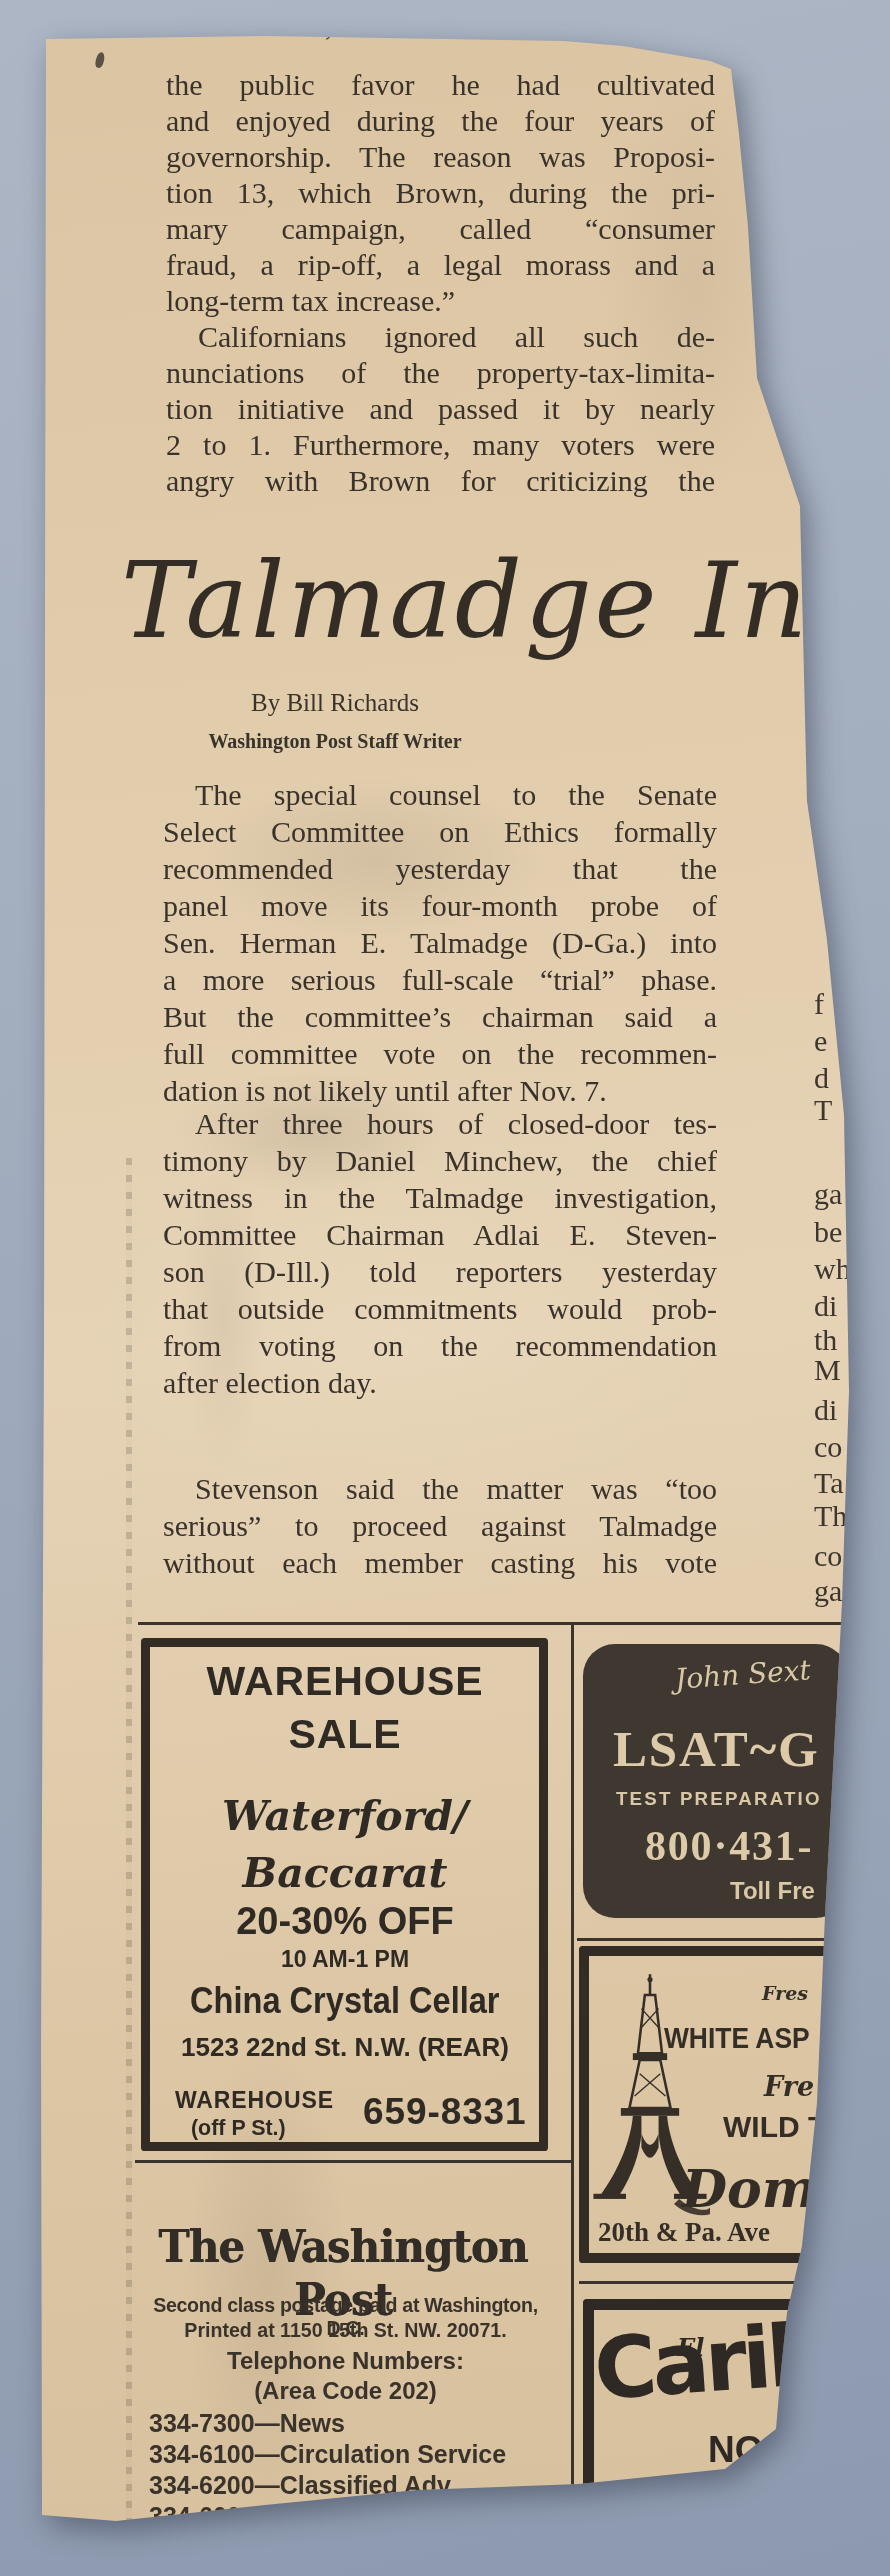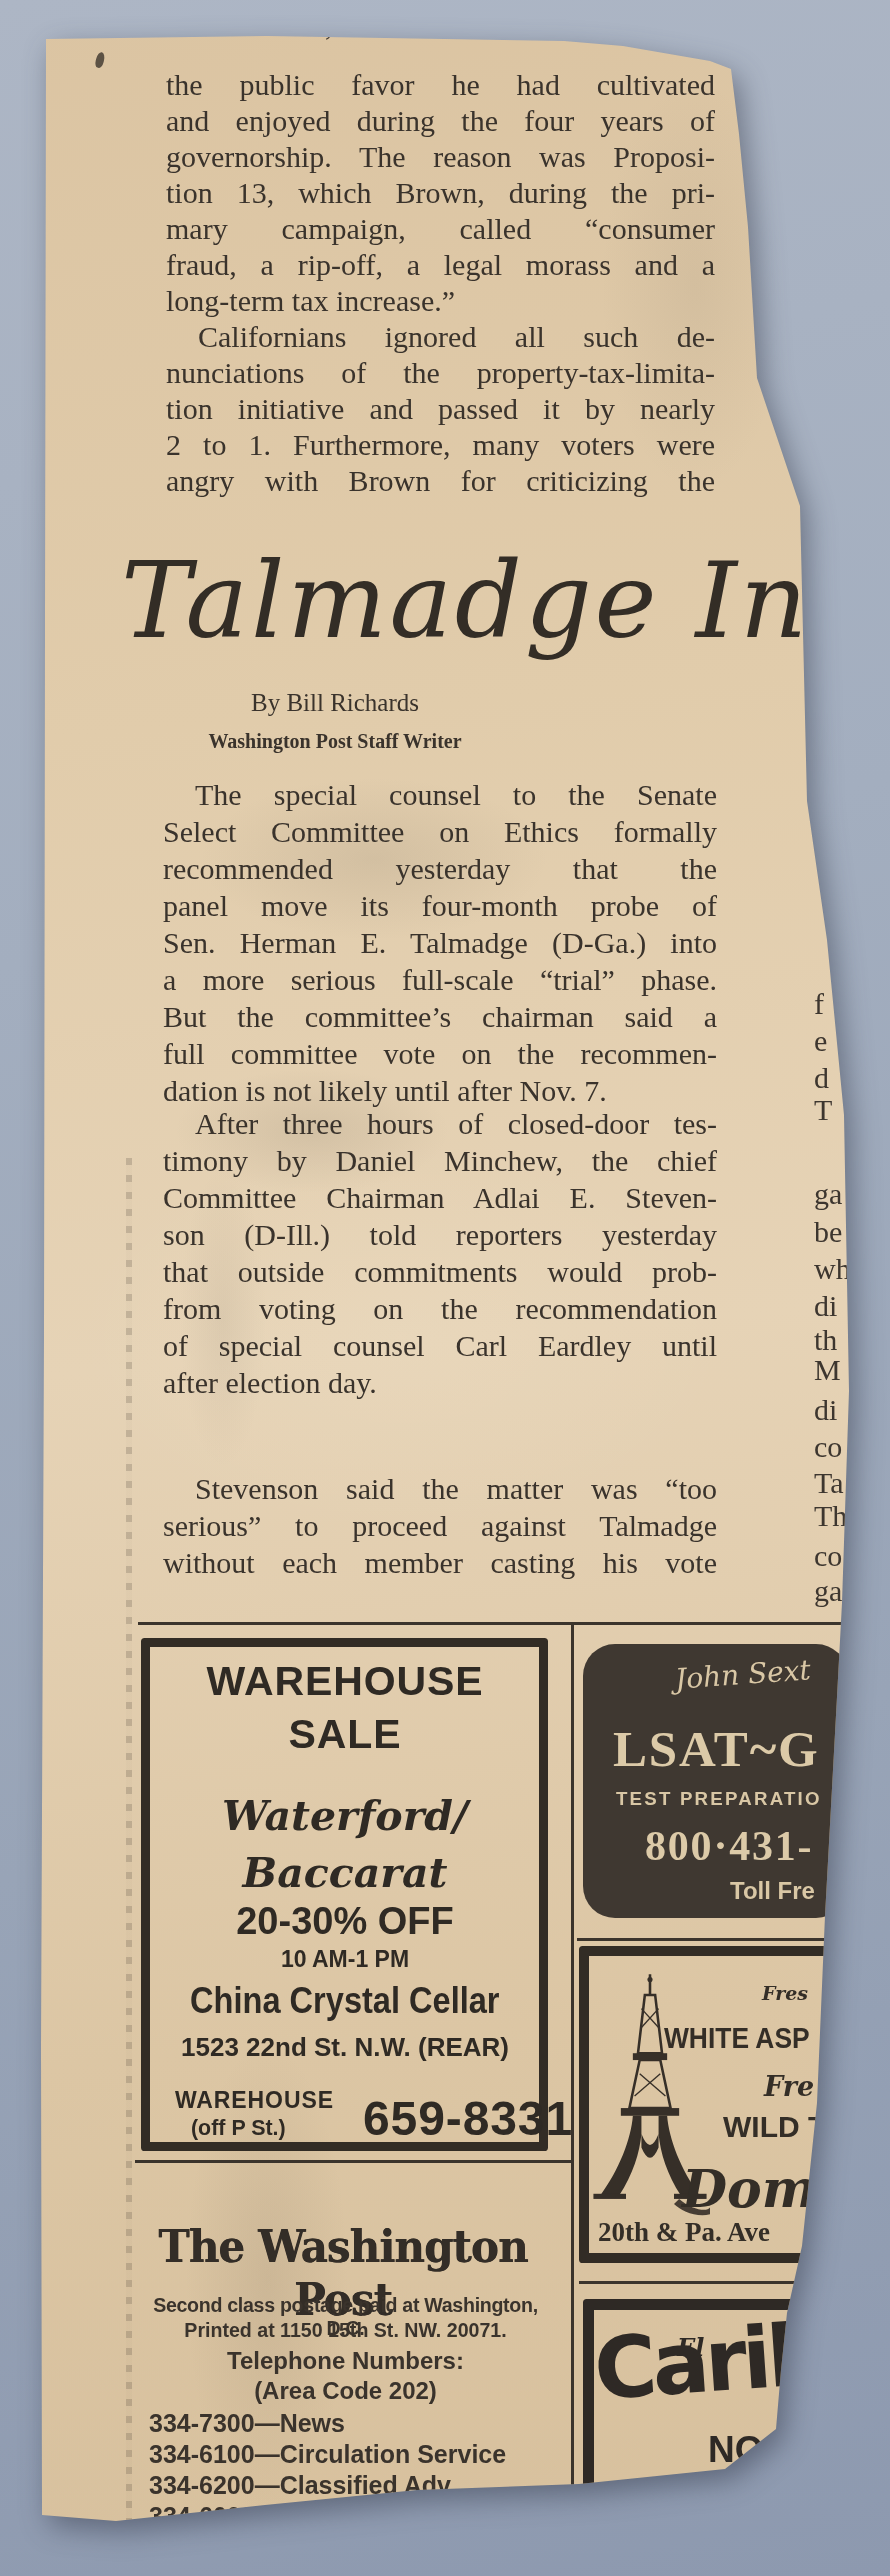--- a/index.html
+++ b/index.html
@@ -87,25 +87,25 @@
           <div class="line j">panel move its four-month probe of</div>
           <div class="line j">Sen. Herman E. Talmadge (D-Ga.) into</div>
           <div class="line j">a more serious full-scale “trial” phase.</div>
           <div class="line j">But the committee’s chairman said a</div>
           <div class="line j">full committee vote on the recommen-</div>
           <div class="line">dation is not likely until after Nov. 7.</div>
         </div>
       <div class="abs ser bodyblock" style="left:163px;top:1105px;width:554px;">
           <div class="line j ind">After three hours of closed-door tes-</div>
           <div class="line j">timony by Daniel Minchew, the chief</div>
+          <div class="line j">witness in the Talmadge investigation,</div>
           <div class="line j">Committee Chairman Adlai E. Steven-</div>
           <div class="line j">son (D-Ill.) told reporters yesterday</div>
           <div class="line j">that outside commitments would prob-</div>
           <div class="line j">from voting on the recommendation</div>
-          <div class="line j">of special counsel Carl Eardley until</div>
           <div class="line">after election day.</div>
         </div>
       <div class="abs ser bodyblock" style="left:163px;top:1470px;width:554px;">
           <div class="line j ind">Stevenson said the matter was “too</div>
           <div class="line j">serious” to proceed against Talmadge</div>
           <div class="line j">without each member casting his vote</div>
         </div>
 
       <div></div>
 
@@ -119,21 +119,21 @@
       <div class="abs sans b ctr" style="left:151px;top:1658px;width:388px;font-size:41px;letter-spacing:0.9px;color:#2f2a24;">WAREHOUSE</div>
       <div class="abs sans b ctr" style="left:151px;top:1711px;width:388px;font-size:41px;letter-spacing:0.9px;color:#2f2a24;">SALE</div>
       <div class="abs dj i b ctr" style="left:151px;top:1792px;width:388px;font-size:41px;color:#2f2a24;">Waterford/</div>
       <div class="abs dj i b ctr" style="left:151px;top:1849px;width:388px;font-size:41px;color:#2f2a24;">Baccarat</div>
       <div class="abs sans b ctr" style="left:151px;top:1900px;width:388px;font-size:38px;color:#2f2a24;">20-30% OFF</div>
       <div class="abs sans b ctr" style="left:151px;top:1946px;width:388px;font-size:23px;color:#2f2a24;">10 AM-1 PM</div>
       <div class="abs sans b ctr" style="left:142px;top:1980px;width:406px;font-size:37px;color:#2f2a24;"><span class="cond">China Crystal Cellar</span></div>
       <div class="abs sans b ctr" style="left:151px;top:2032px;width:388px;font-size:26px;color:#2f2a24;">1523 22nd St. N.W. (REAR)</div>
       <div class="abs sans b" style="left:175px;top:2087px;font-size:23px;letter-spacing:0.9px;color:#2f2a24;">WAREHOUSE</div>
       <div class="abs sans b" style="left:191px;top:2116px;font-size:21.4px;color:#2f2a24;">(off P St.)</div>
-      <div class="abs sans b" style="left:363px;top:2091px;font-size:48px;letter-spacing:0.9px;color:#2f2a24;">659-8331</div>
+      <div class="abs sans b" style="left:363px;top:2091px;font-size:37px;letter-spacing:0.9px;color:#2f2a24;">659-8331</div>
 
       <div class="dark-ad" style="left:583px;top:1644px;width:265px;height:274px;"></div>
       <div class="abs dj i" style="left:675px;top:1658px;font-size:28px;color:#d9c7a5;transform:rotate(-4deg);">John Sext</div>
       <div class="abs ser b" style="left:613px;top:1720px;font-size:51px;letter-spacing:1.8px;color:#dccaa8;">LSAT~G</div>
       <div class="abs sans b" style="left:616px;top:1788px;font-size:18.7px;letter-spacing:2.2px;color:#d9c7a5;">TEST PREPARATIO</div>
       <div class="abs ser b" style="left:645px;top:1822px;font-size:42px;letter-spacing:1.8px;color:#dccaa8;">800·431-</div>
       <div class="abs sans b" style="left:730px;top:1877px;font-size:24px;color:#d9c7a5;">Toll Fre</div>
 
       <div class="adbox" style="left:579px;top:1946px;width:235px;height:297px;border-width:10.7px;"></div>
       <svg class="abs" style="left:590px;top:1966px;" width="120" height="267" viewBox="0 0 140 300">

